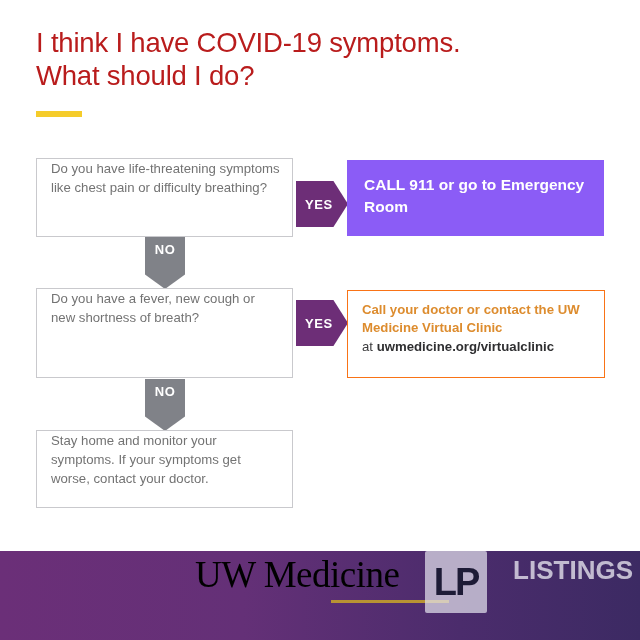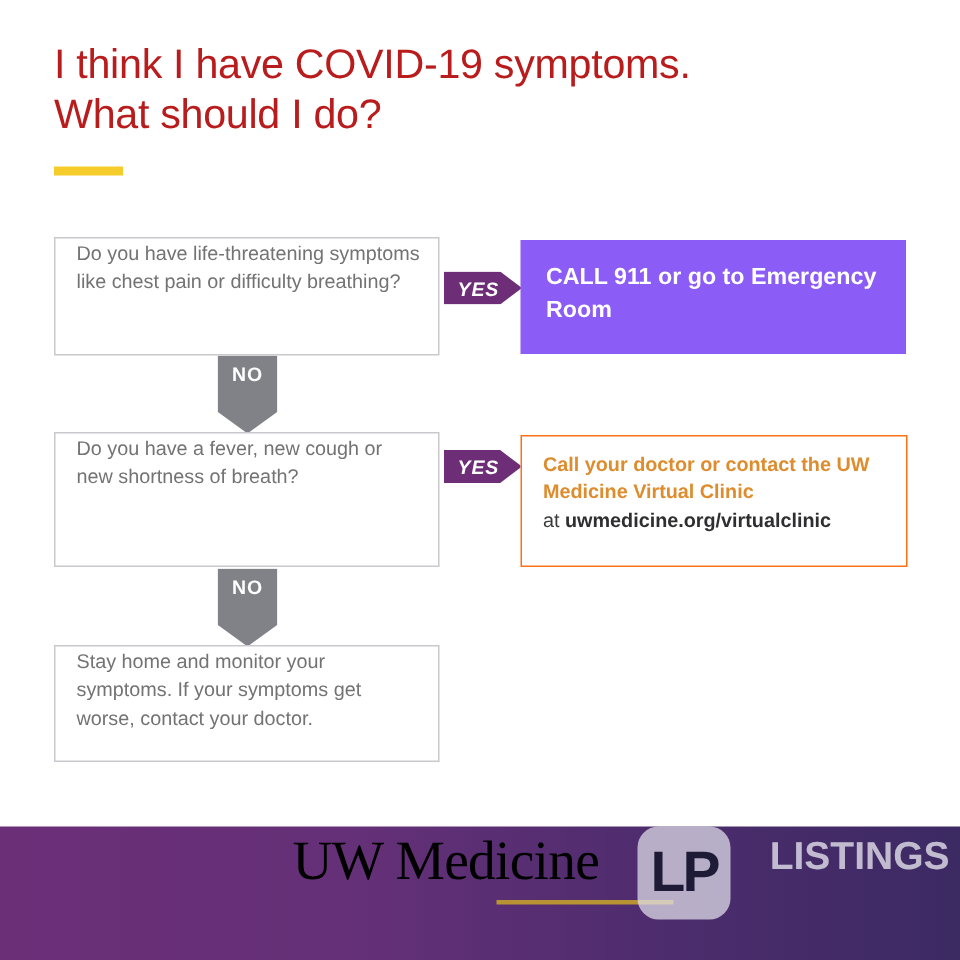--- a/index.html
+++ b/index.html
@@ -63,34 +63,33 @@
     line-height: 19px;
   }
 
   #q1 { left: 36px; top: 158px; width: 257px; height: 79px; }
   #q2 { left: 36px; top: 288px; width: 257px; height: 90px; }
   #q3 { left: 36px; top: 430px; width: 257px; height: 78px; }
 
   
   .yes-arrow {
     position: absolute;
-    height: 22px;
+    height: 46px;
     width: 52px;
     background: #6d2e77;
     color: #ffffff;
     font-size: 13px;
     font-weight: 700;
     letter-spacing: 0.6px;
     display: flex;
     align-items: center;
     justify-content: flex-start;
     padding-left: 9px;
     box-sizing: border-box;
     clip-path: polygon(0 0, 72% 0, 100% 50%, 72% 100%, 0 100%);
-    font-style: italic;
   }
   #yes1 { left: 296px; top: 181px; }
   #yes2 { left: 296px; top: 300px; }
 
   
   .no-arrow {
     position: absolute;
     width: 40px;
     height: 52px;
     background: #808288;
@@ -194,21 +193,21 @@
   }
 
   
   #lp-mark {
     position: absolute;
     left: 425px;
     top: 551px;
     width: 62px;
     height: 62px;
     background: rgba(226, 224, 235, 0.72);
-    border-radius: 14px;
+    border-radius: 2px;
     display: flex;
     align-items: center;
     justify-content: center;
   }
   #lp-mark .lp-letters {
     color: #1d1b36;
     font-size: 38px;
     font-weight: 700;
     letter-spacing: -2px;
     line-height: 38px;

